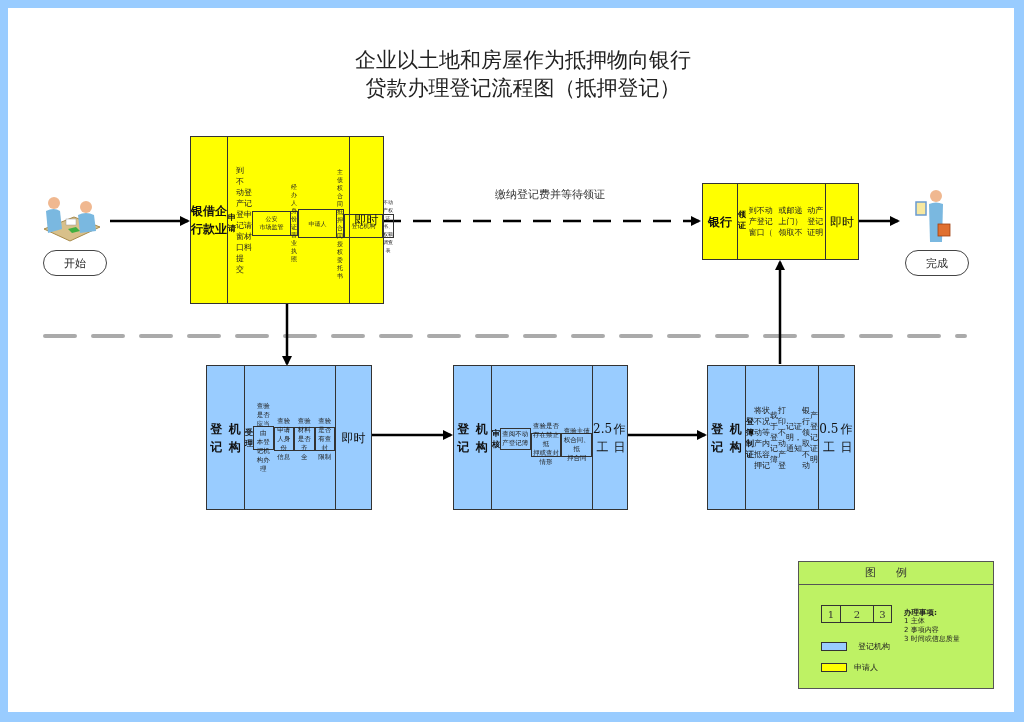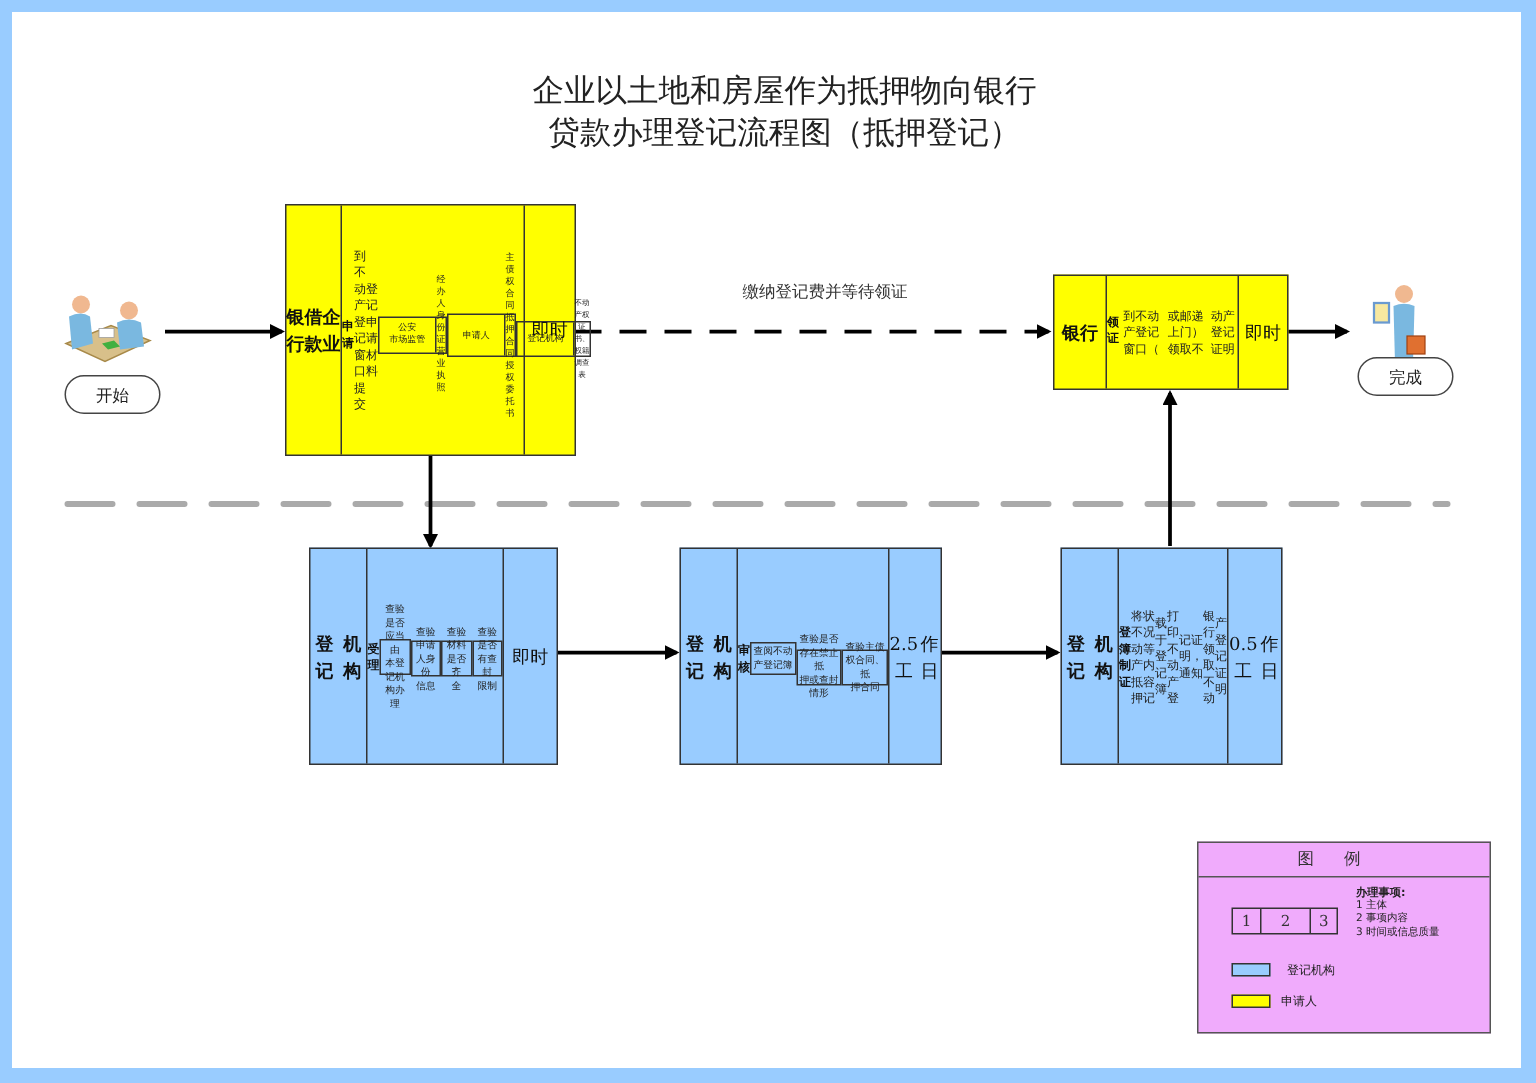--- a/index.html
+++ b/index.html
@@ -16,26 +16,26 @@
   .time { font-size: 12px; color: #111; text-align: center; line-height: 18px; font-family: "DejaVu Serif", serif; }
   .head { font-size: 8px; font-weight: bold; margin-top: 8px; margin-bottom: 3px; color:#111; }
   .desc { font-size: 8px; color: #222; text-align: center; line-height: 11px; }
   .mini { border: 1px solid #333; box-sizing: border-box; display: flex; margin: 0 auto; }
   .mini .c { font-size: 6px; line-height: 8px; display: flex; align-items: center; justify-content: center; text-align: center; color: #222; box-sizing: border-box; }
   .mini .c + .c { border-left: 1px solid #333; }
   .check { border: 1px solid #333; box-sizing: border-box; font-size: 6.5px; line-height: 9px; text-align: center; color: #222; display: flex; align-items: center; justify-content: center; margin: 0 auto; }
   .pill { position: absolute; border: 1px solid #444; border-radius: 14px; background: #fff; font-size: 11px; display: flex; align-items: center; justify-content: center; color:#222; }
   .dashtext { position: absolute; font-size: 11px; text-align: center; color: #333; line-height: 15px; }
   svg.lines { position: absolute; left: 0; top: 0; }
-  .legend { position: absolute; left: 798px; top: 561px; width: 196px; height: 128px; border: 1px solid #555; box-sizing: border-box; background:#f0abfc; }
+  .legend { position: absolute; left: 798px; top: 561px; width: 196px; height: 128px; border: 1px solid #555; box-sizing: border-box; background:#bef264; }
   .legend-title { height: 22px; border-bottom: 1px solid #555; text-align: center; font-size: 11px; line-height: 22px; letter-spacing: 20px; color:#333; }
   .lg-nums { position: absolute; left: 22px; top: 43px; width: 71px; height: 18px; border: 1px solid #333; display: flex; box-sizing: border-box; }
   .lg-nums span { font-size: 10px; display: flex; align-items: center; justify-content: center; font-family: "DejaVu Serif", serif; color:#333; }
   .lg-nums span + span { border-left: 1px solid #333; }
-  .lg-notes { position: absolute; left: 105px; top: 28px; font-size: 7px; line-height: 9px; color: #222; }
+  .lg-notes { position: absolute; left: 105px; top: 46px; font-size: 7px; line-height: 9px; color: #222; }
   .lg-notes .t { font-weight: bold; font-size: 7.5px; }
   .swatch { position: absolute; width: 26px; height: 9px; border: 1px solid #333; box-sizing: border-box; }
   .lg-label { position: absolute; font-size: 8px; color:#222; }
 </style>
 </head>
 <body>
 
 <div class="frame"></div>
 
 <div class="title">
@@ -145,21 +145,21 @@
   </div>
 </div>
 
 <div>
   <svg style="position:absolute;left:912px;top:188px;" width="40" height="58" viewBox="0 0 40 58">
     <circle cx="24" cy="8" r="6" fill="#f0b890"></circle>
     <path d="M17,16 Q24,13 31,16 L30,54 L18,54 Z" fill="#7ab8e0"></path>
     <rect x="4" y="14" width="10" height="13" fill="#f7e8a0" stroke="#6a9ad0" stroke-width="1.5"></rect>
     <rect x="26" y="36" width="12" height="12" fill="#e07030" stroke="#a04010" stroke-width="0.8"></rect>
   </svg>
-  <div class="pill" style="left:905px;top:238px;width:62px;height:24px;">完成</div>
+  <div class="pill" style="left:905px;top:250px;width:62px;height:24px;">完成</div>
 </div>
 
 <div class="box blue" style="left:206px;top:365px;width:166px;height:145px;">
   <div class="col" style="width:37px;">
     <div class="subject">登记</div>
     <div class="subject">机构</div>
   </div>
   <div class="col" style="width:91px;justify-content:flex-end;">
     <div class="head" style="margin-top:4px;">受理</div>
     <div class="check" style="width:77px;height:24px;">

